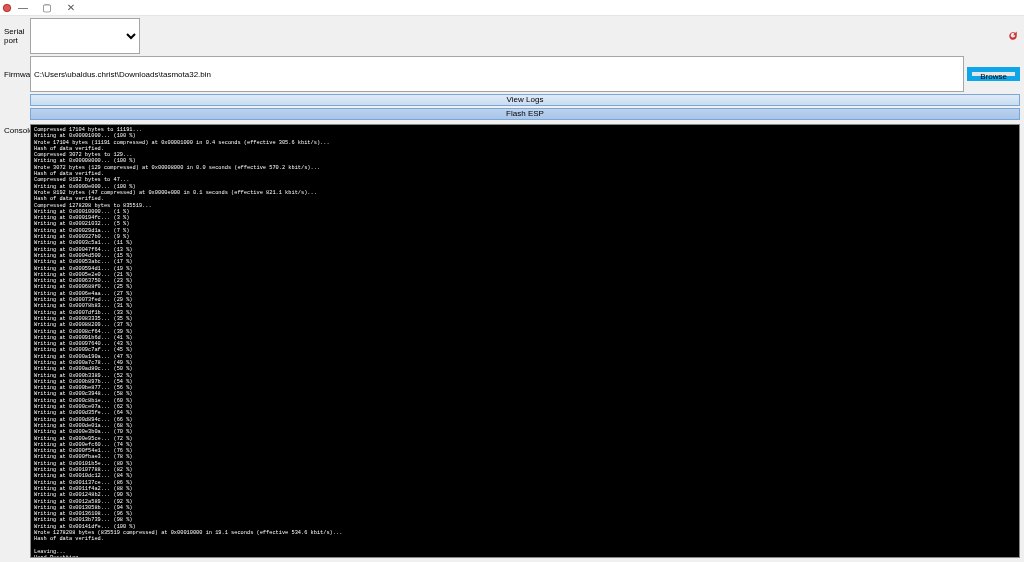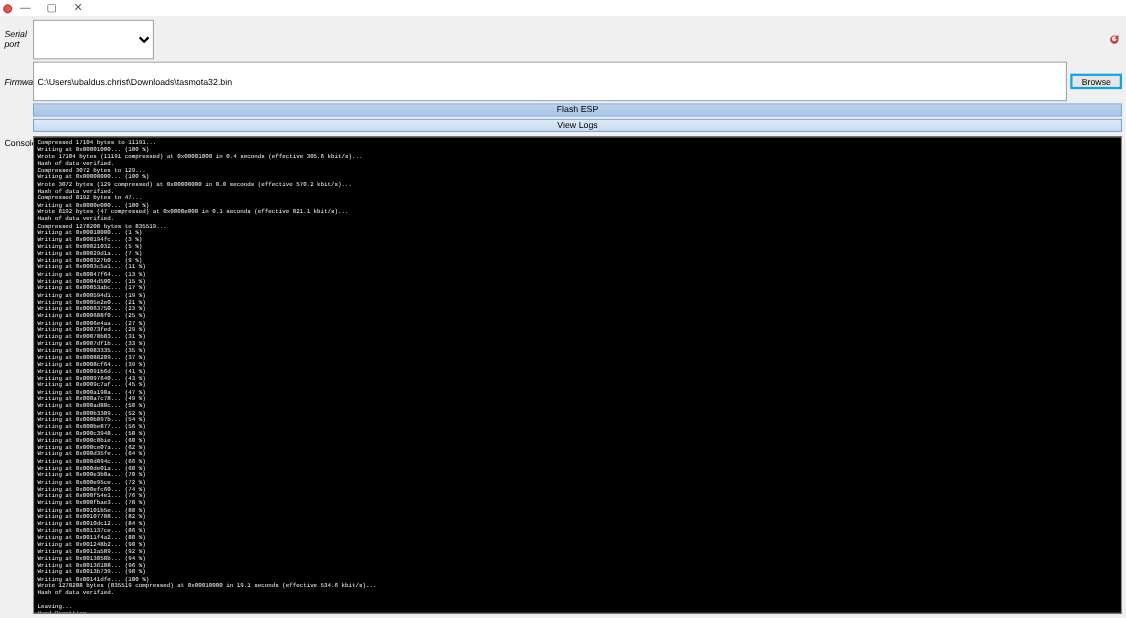--- a/index.html
+++ b/index.html
@@ -40,21 +40,20 @@
   }
   .form-row {
     display: flex;
     align-items: center;
     margin-bottom: 2px;
   }
   .form-row .lbl {
     width: 26px;
     color: #000;
     font-size: 8px;
-    font-style: italic;
   }
   .form-row .field {
     flex: 1;
     display: flex;
     gap: 3px;
     align-items: center;
   }
   select.combo, input.text-input {
     height: 26px;
     font-size: 8px;
@@ -67,21 +66,21 @@
   input.text-input { flex: 1; }
   .refresh-icon {
     width: 14px; height: 14px;
     display:inline-flex; align-items:center; justify-content:center;
   }
   .refresh-icon svg { width:12px; height:12px; }
   .browse-btn {
     height: 14px;
     font-size: 8px;
     padding: 0 8px;
-    border: 2px solid #0ea5e9;
+    border: 5px solid #0ea5e9;
     background: #e6e6e6;
     color: #000;
   }
   .wide-btn {
     display: block;
     width: 100%;
     height: 12px;
     font-size: 8px;
     line-height: 10px;
     text-align: center;
@@ -152,22 +151,22 @@
 
   <div class="form-row">
     <div class="lbl">Firmware</div>
     <div class="field">
       <input class="text-input" type="text" value="C:\Users\ubaldus.christ\Downloads\tasmota32.bin" style="">
       <button class="browse-btn">Browse</button>
     </div>
   </div>
 
   <div style="padding-left:26px;">
+    <button class="wide-btn">View Logs</button>
     <button class="wide-btn selected">Flash ESP</button>
-    <button class="wide-btn">View Logs</button>
   </div>
 </div>
 
 <div class="console-row">
   <div class="lbl">Console</div>
   <div class="console" id="console">Compressed 17104 bytes to 11191...
 Writing at 0x00001000... (100 %)
 Wrote 17104 bytes (11191 compressed) at 0x00001000 in 0.4 seconds (effective 305.6 kbit/s)...
 Hash of data verified.
 Compressed 3072 bytes to 129...

